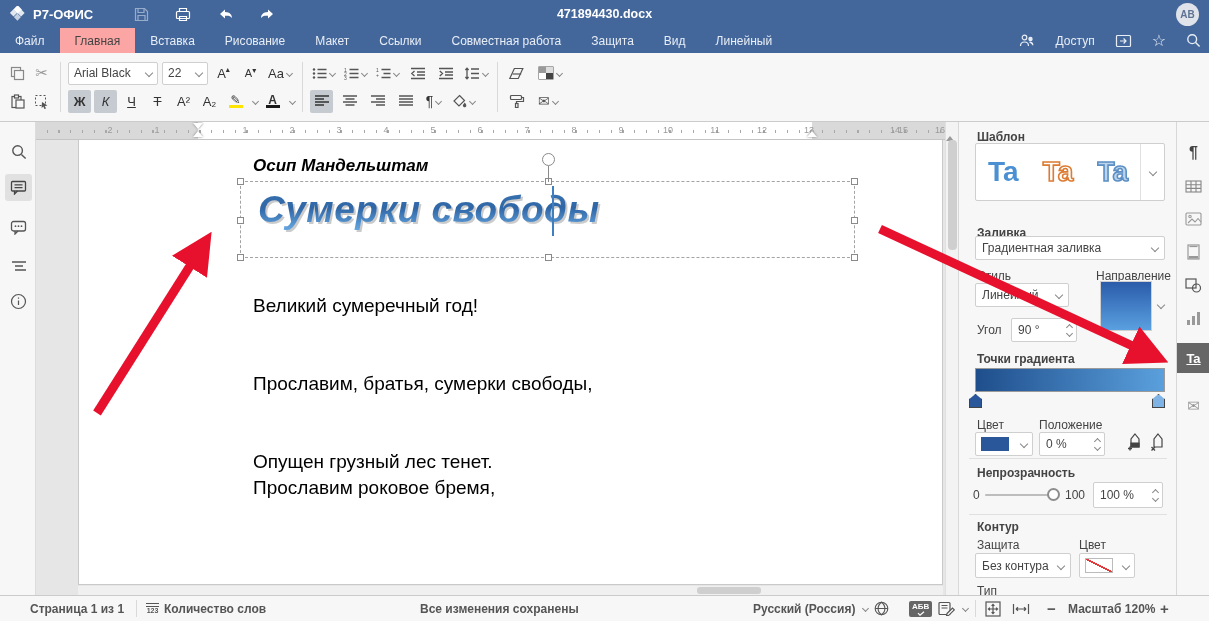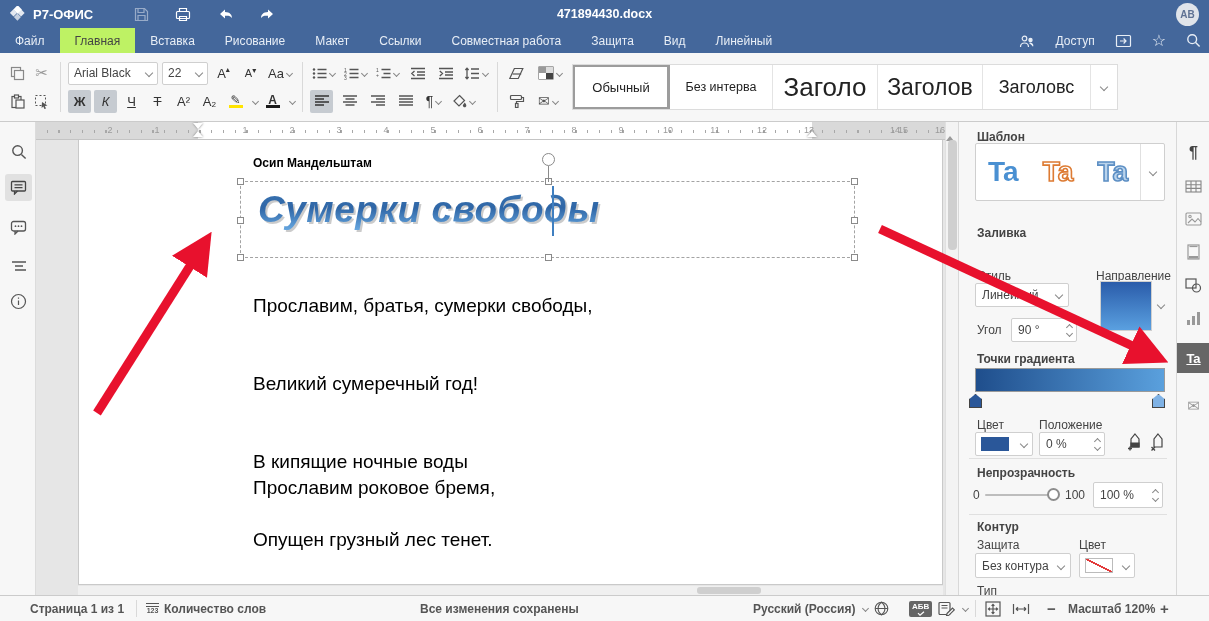--- a/index.html
+++ b/index.html
@@ -9,23 +9,23 @@
   
   .titlebar{position:absolute;left:0;top:0;width:1209px;height:28px;background:#44679b;display:flex;align-items:center;color:#fff}
   .logo{display:flex;align-items:center;gap:7px;margin-left:10px;font-weight:bold;font-size:13px}
   .qicons{display:flex;gap:22px;margin-left:38px}
   .qbtn{width:20px;height:20px;display:flex;align-items:center;justify-content:center}
   .doctitle{position:absolute;left:50%;transform:translateX(-50%);font-size:12.5px;font-weight:bold;color:#fff}
   .avatar{position:absolute;right:10px;top:3px;width:23px;height:23px;border-radius:50%;background:#e0e4ea;color:#5f7294;font-size:10px;font-weight:bold;display:flex;align-items:center;justify-content:center}
   
   .tabsrow{position:absolute;left:0;top:28px;width:1209px;height:25px;background:#44679b;display:flex;align-items:stretch}
   .tab{padding:0 15px;display:flex;align-items:center;color:#e8eef6;font-size:12px;cursor:default}
-  .tab.active{background:#bef264;color:#444}
+  .tab.active{background:#fca5a5;color:#444}
   .tabsright{position:absolute;right:8px;top:28px;height:25px;display:flex;align-items:center;gap:20px;color:#e8eef6}
-  .tbicon{display:flex;align-items:flex-end;gap:21px;font-size:12px}
+  .tbicon{display:flex;align-items:flex-start;gap:21px;font-size:12px}
   
   .toolbar{position:absolute;left:0;top:53px;width:1209px;height:69px;background:#f7f7f7;border-bottom:1px solid #cbcbcb;display:flex;align-items:center;padding-left:6px}
   .group{display:flex;flex-direction:column;gap:5px}
   .trow{display:flex;align-items:center;gap:1px}
   .tbtn{height:23px;min-width:23px;padding:0 2px;display:flex;align-items:center;justify-content:center;font-size:13px;color:#333;border-radius:2px}
   .tbtn.on{background:#c6cbd1}
   .vsep{width:1px;height:50px;background:#d9d9d9;margin:0 7px;flex:none}
   .sel{background:#fff;border:1px solid #cfcfcf;border-radius:2px;display:flex;align-items:center;font-size:12px;color:#444;padding:0 5px;height:23px}
   .chev{width:6px;height:6px;border-right:1.4px solid #888;border-bottom:1.4px solid #888;transform:rotate(45deg);flex:none;display:inline-block;margin-left:auto}
   .chevs{width:5px;height:5px;border-right:1.3px solid #888;border-bottom:1.3px solid #888;transform:rotate(45deg);display:inline-block;margin-left:3px;flex:none}
@@ -46,21 +46,21 @@
   .corner{position:absolute;left:55px;top:123px;width:14px;height:14px;background:#fff;border:1px solid #b9b9b9;font-size:9px;color:#666;display:flex;align-items:center;justify-content:center}
   .vruler{position:absolute;left:40px;top:140px;width:14px;height:443px;background:#d9d9d9;border-right:1px solid #c4c4c4;overflow:hidden}
   .vruler .white{position:absolute;left:0;top:41px;width:14px;height:77px;background:#fff}
   .vnum{position:absolute;left:2px;font-size:9px;color:#9a9a9a;transform:rotate(-90deg)}
   .vticks{position:absolute;left:8px;top:0;width:3px;height:443px;background:repeating-linear-gradient(180deg,transparent 0 10.5px,#a8a8a8 10.5px 11.75px)}
   .indent-tri-down{width:0;height:0;border-left:5px solid transparent;border-right:5px solid transparent;border-top:6px solid #fff;filter:drop-shadow(0 0 1px #777)}
   .indent-tri-up{width:0;height:0;border-left:5px solid transparent;border-right:5px solid transparent;border-bottom:6px solid #fff;filter:drop-shadow(0 0 1px #777)}
   
   .canvas{position:absolute;left:36px;top:140px;width:909px;height:455px;background:#e6e6e6;overflow:hidden}
   .page{position:absolute;left:42px;top:0;width:865px;height:445px;background:#fff;border:1px solid #c9c9c9;border-top:none}
-  .author{position:absolute;left:174px;top:16px;font-size:12px;font-weight:bold;color:#000}
+  .author{position:absolute;left:174px;top:16px;font-size:17px;font-weight:bold;font-style:italic;color:#000}
   .docTitle{position:absolute;left:179px;top:50px;font-size:37px;line-height:40px;font-weight:bold;font-style:italic;letter-spacing:.5px;color:#2f6cab;background:linear-gradient(180deg,#3a74b2 0%,#2f66a6 45%,#66a7e0 100%);-webkit-background-clip:text;background-clip:text;-webkit-text-fill-color:transparent;filter:drop-shadow(2px 2px 0 rgba(140,140,140,.45))}
   .selbox{position:absolute;left:161px;top:41px;width:615px;height:77px;border:1px dashed #a3a3a3}
   .hd{position:absolute;width:7px;height:7px;background:#fff;border:1px solid #8a8a8a}
   .rot{position:absolute;left:301px;top:-29px;width:13px;height:13px;border:1px solid #8a8a8a;border-radius:50%;background:#fff}
   .rotstem{position:absolute;left:307px;top:-16px;width:1px;height:16px;background:#8a8a8a}
   .caret{position:absolute;left:473px;top:46px;width:2px;height:50px;background:#3f7fc0}
   .stanza{position:absolute;left:174px;font-size:19px;line-height:26px;color:#000;white-space:pre}
   .hscroll{position:absolute;left:42px;top:446px;width:865px;height:9px;background:#f0f0f0}
   .hthumb{position:absolute;left:619px;top:1px;width:64px;height:7px;background:#cfcfcf;border-radius:3px}
   .vscrollbar{position:absolute;left:945px;top:122px;width:13px;height:473px;background:#f3f3f3;border-left:1px solid #e0e0e0}
@@ -346,30 +346,20 @@
             <rect x="1.5" y="1.5" width="11" height="4" rx="1"></rect>
             <path d="M12.5 3.5h2v4h-7v2"></path>
             <rect x="6.5" y="9.5" width="2.5" height="4"></rect>
           </svg>
         </span>
       <span class="tbtn" style="font-size:14px;color:#555">
           <span>✉</span>
           <i class="chevs"></i>
         </span>
     </div>
-  </div>
-  <div class="styles">
-    <div class="styleitem selected" style="width:97px;font-size:13px">Обычный</div>
-    <div class="styleitem" style="width:103px;font-size:12.5px">Без интерва</div>
-    <div class="styleitem" style="width:105px;font-size:26px">Заголо</div>
-    <div class="styleitem" style="width:105px;font-size:23px">Заголов</div>
-    <div class="styleitem" style="width:108px;font-size:18px">Заголовс</div>
-    <div class="stylechev">
-        <i class="chev" style="margin:0"></i>
-      </div>
   </div>
 </div>
 
 <div class="leftbar">
   <span class="lbtn" style="top:16px">
       <svg width="16" height="16" viewBox="0 0 16 16" fill="none" stroke="#555" stroke-width="1.4">
         <circle cx="6.6" cy="6.6" r="4.8"></circle>
         <path d="m10.4 10.4 4.2 4.2"></path>
       </svg>
     </span>
@@ -458,23 +448,22 @@
       <span class="hd" style="right:-4px;top:35px"></span>
       <span class="hd" style="left:-4px;bottom:-4px"></span>
       <span class="hd" style="left:304px;bottom:-4px"></span>
       <span class="hd" style="right:-4px;bottom:-4px"></span>
       <span class="rotstem"></span>
       <span class="rot"></span>
     </div>
     <div class="docTitle">Сумерки свободы</div>
     <span class="caret"></span>
     <div class="stanza" style="top:101px">
+      <div>Великий сумеречный год!</div>
       <div>Прославим, братья, сумерки свободы,</div>
-      <div>Великий сумеречный год!</div>
-      <div>В кипящие ночные воды</div>
       <div>Опущен грузный лес тенет.</div>
       
       
     </div>
     <div class="stanza" style="top:283px">
       <div>Прославим роковое бремя,</div>
       
       
       
       
@@ -493,20 +482,24 @@
   <span class="plbl" style="left:18px;top:8px">Шаблон</span>
   <div class="psel" style="left:16px;top:21px;width:190px;height:58px;padding:0">
     <span class="tpl" style="color:#4a90d2">Ta</span>
     <span class="tpl" style="color:#fff;-webkit-text-stroke:1.6px #dd7b33">Ta</span>
     <span class="tpl" style="color:#b9d3ec;-webkit-text-stroke:1.6px #5d8fc4">Ta</span>
     <span style="width:24px;height:100%;border-left:1px solid #e0e0e0;display:flex;align-items:center;justify-content:center">
         <i class="chev" style="margin:0"></i>
       </span>
   </div>
   <span class="plbl" style="left:18px;top:104px">Заливка</span>
+  <div class="psel" style="left:16px;top:114px;width:190px;height:24px">
+      <span>Градиентная заливка</span>
+      <i class="chev"></i>
+    </div>
   <span class="pl" style="left:18px;top:147px">Стиль</span>
   <span class="pl" style="left:137px;top:147px">Направление</span>
   <div class="psel" style="left:16px;top:161px;width:94px;height:24px">
       <span>Линейный</span>
       <i class="chev"></i>
     </div>
   <div class="abs" style="left:141px;top:159px;width:52px;height:50px;border:1px solid #cfcfcf;background:linear-gradient(180deg,#2a5caa,#5aa0e0)"></div>
   <i class="chev" style="position:absolute;left:199px;top:180px"></i>
   <span class="pl" style="left:18px;top:201px">Угол</span>
   <div class="spin" style="left:52px;top:196px;width:66px;height:24px">

